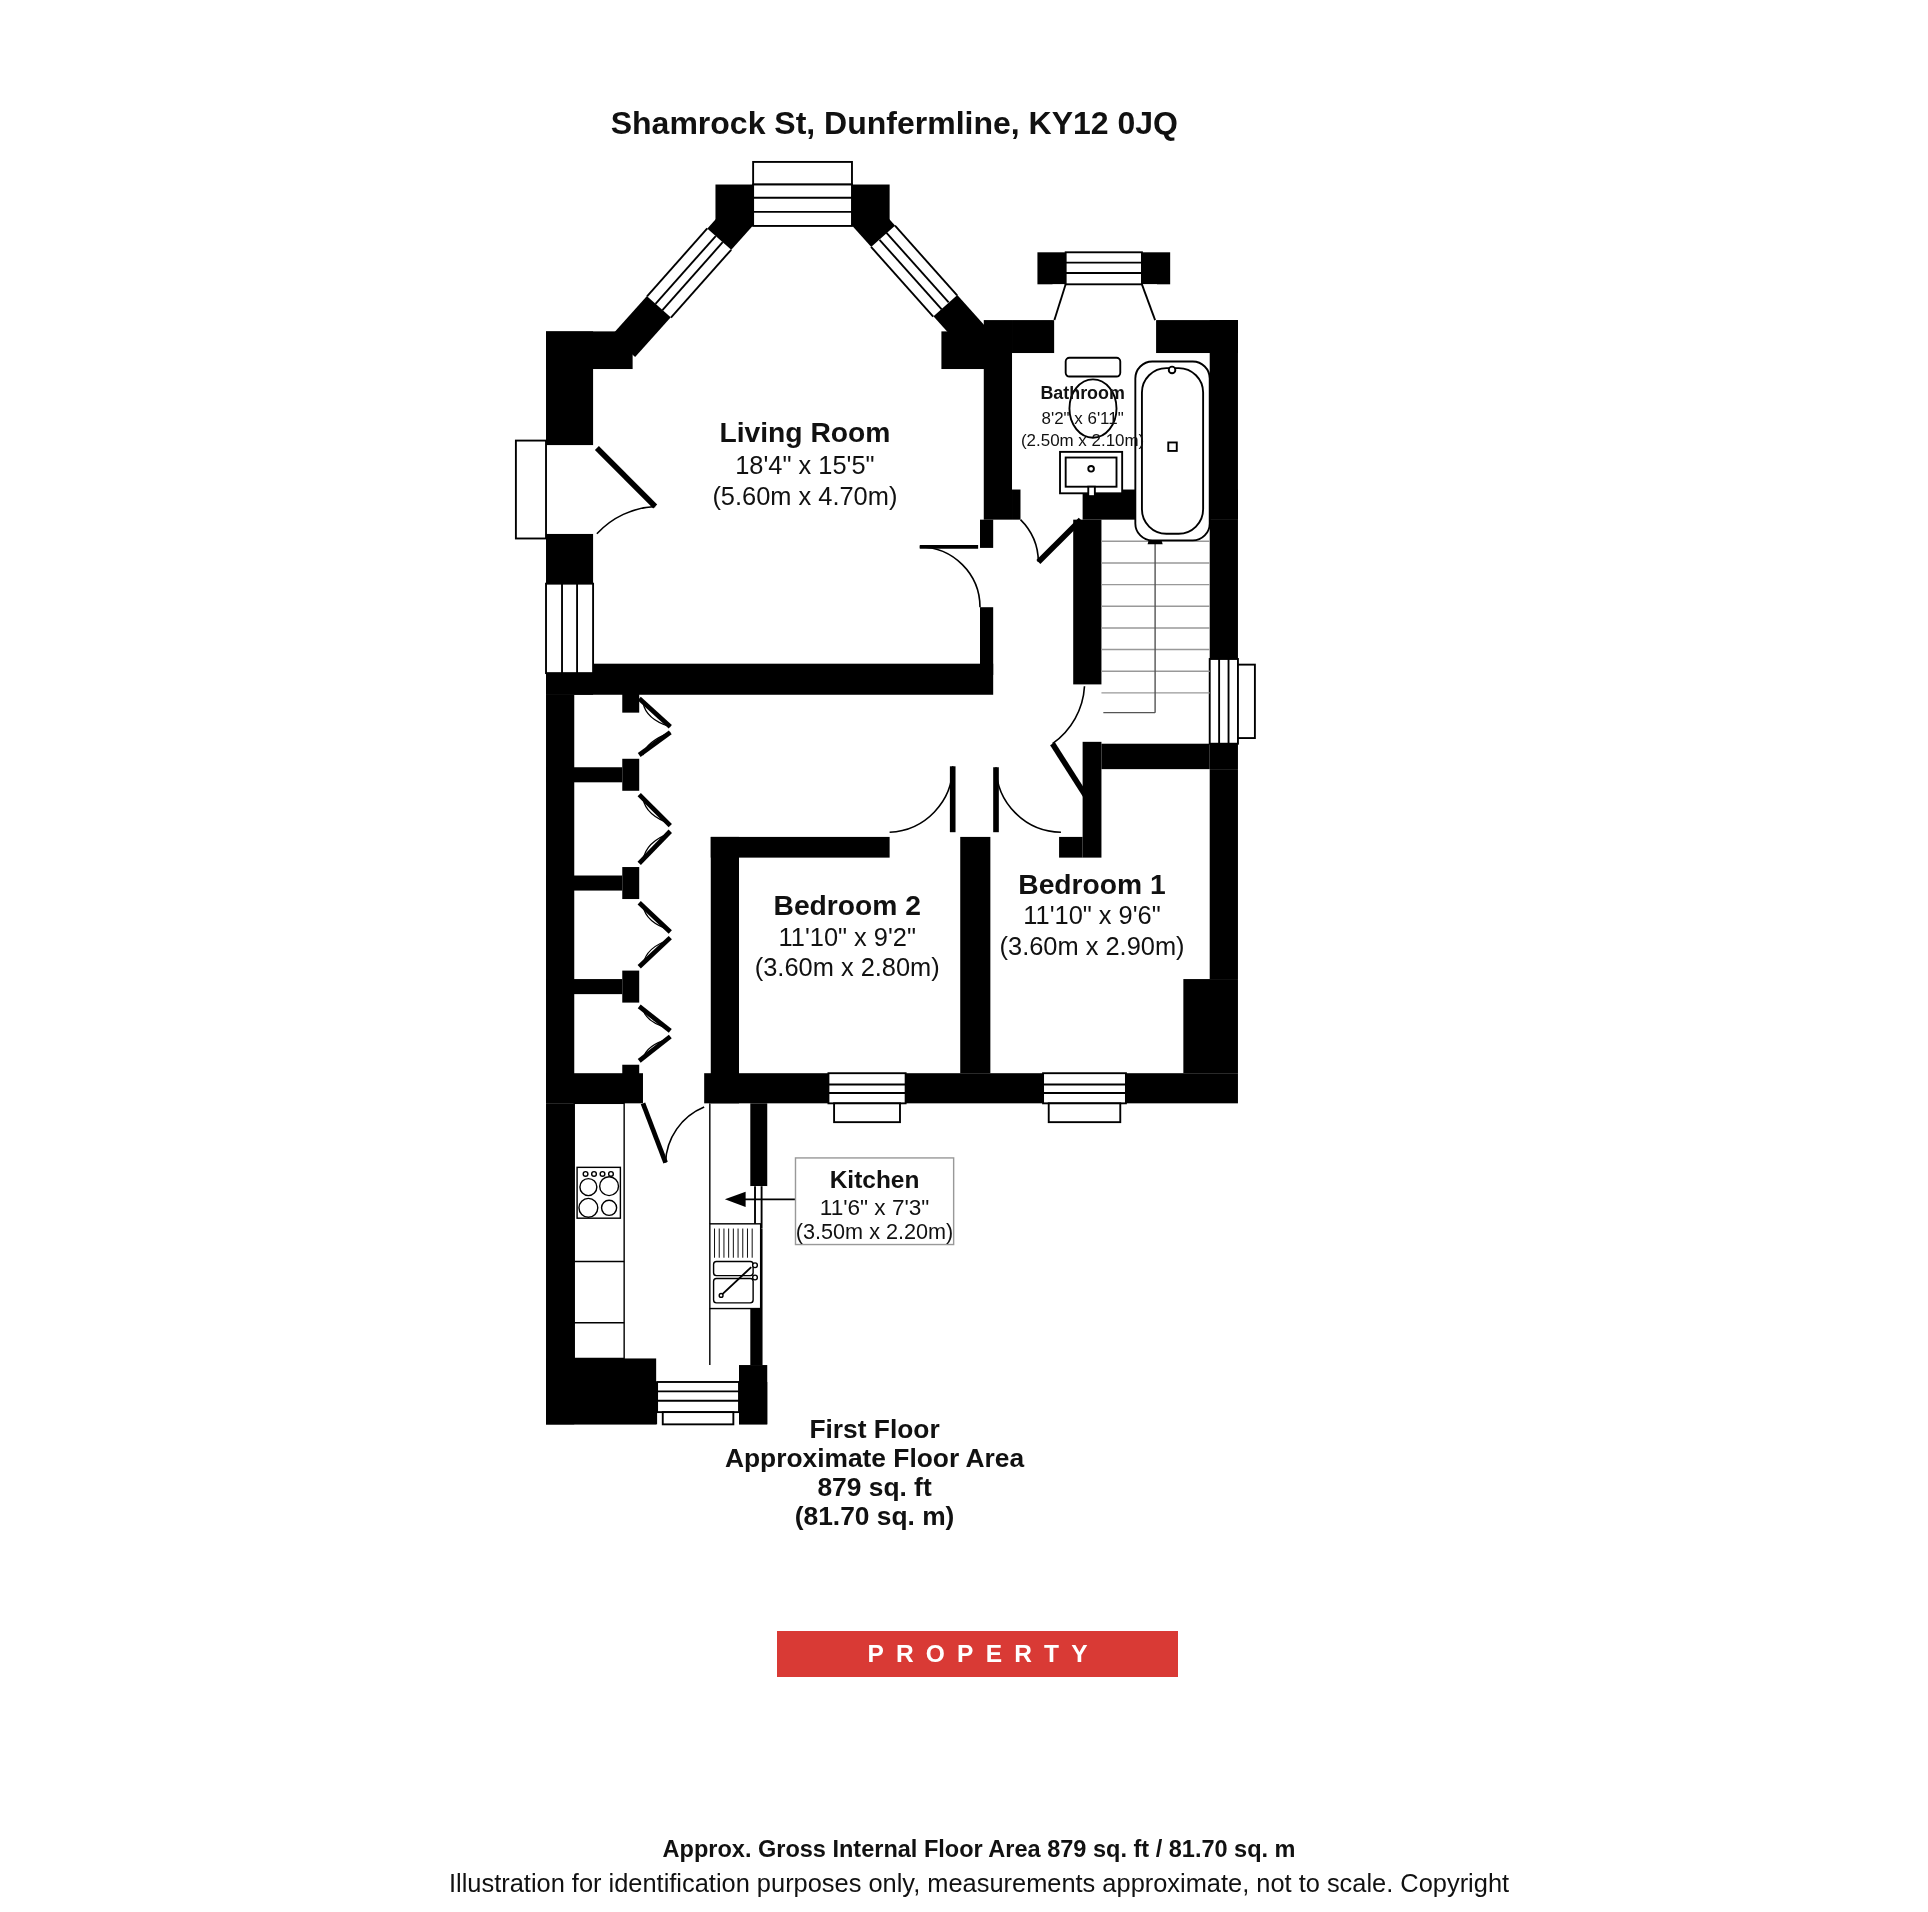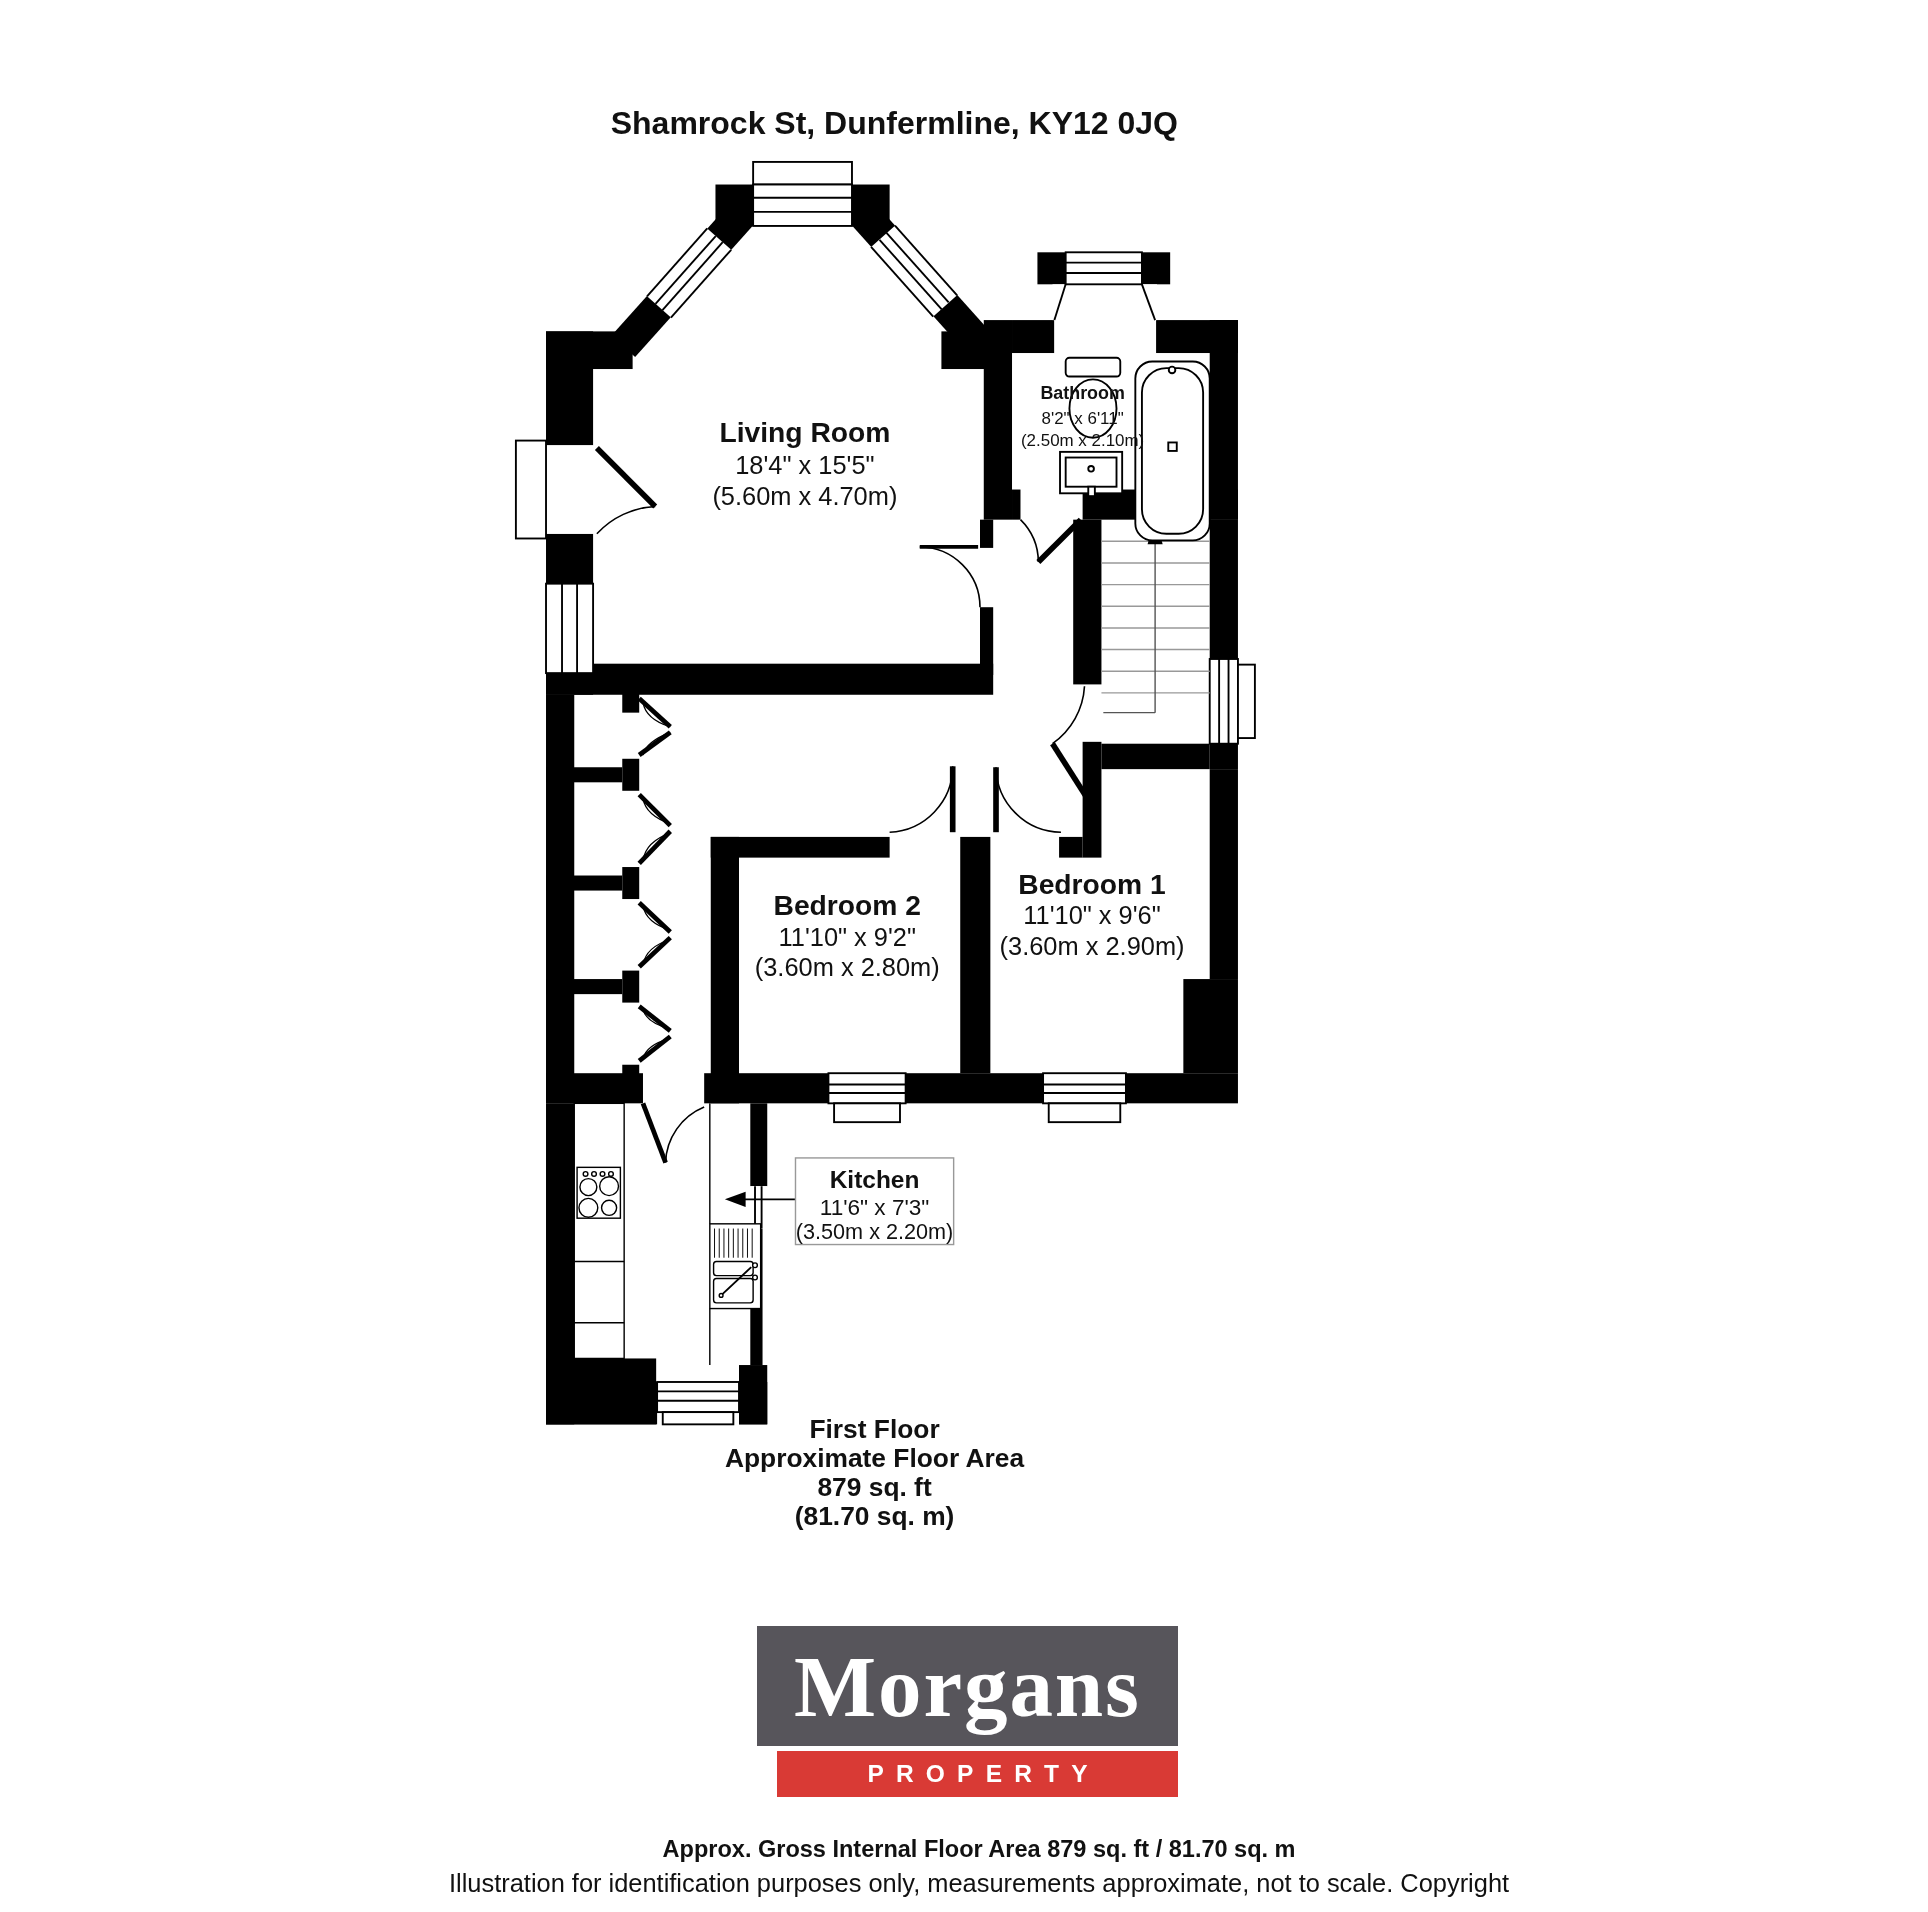--- a/index.html
+++ b/index.html
@@ -304,18 +304,17 @@
     <text x="929" y="1620" font-size="28">(81.70 sq. m)</text>
   </g>
 
   <g text-anchor="middle">
     <text x="1040" y="1973" font-size="25" font-weight="bold">Approx. Gross Internal Floor Area 879 sq. ft / 81.70 sq. m</text>
     <text x="1040" y="2010" font-size="27">Illustration for identification purposes only, measurements approximate, not to scale. Copyright</text>
   </g>
 </svg>
 
 <div class="logo">
-  <div class="logo-brand" style="background-color: rgb(87, 85, 91);">Morgans</div>
   <div class="logo-division" style="background-color: rgb(217, 58, 53);">PROPERTY</div>
 </div>
 
 </div>
 
 
 </body></html>

